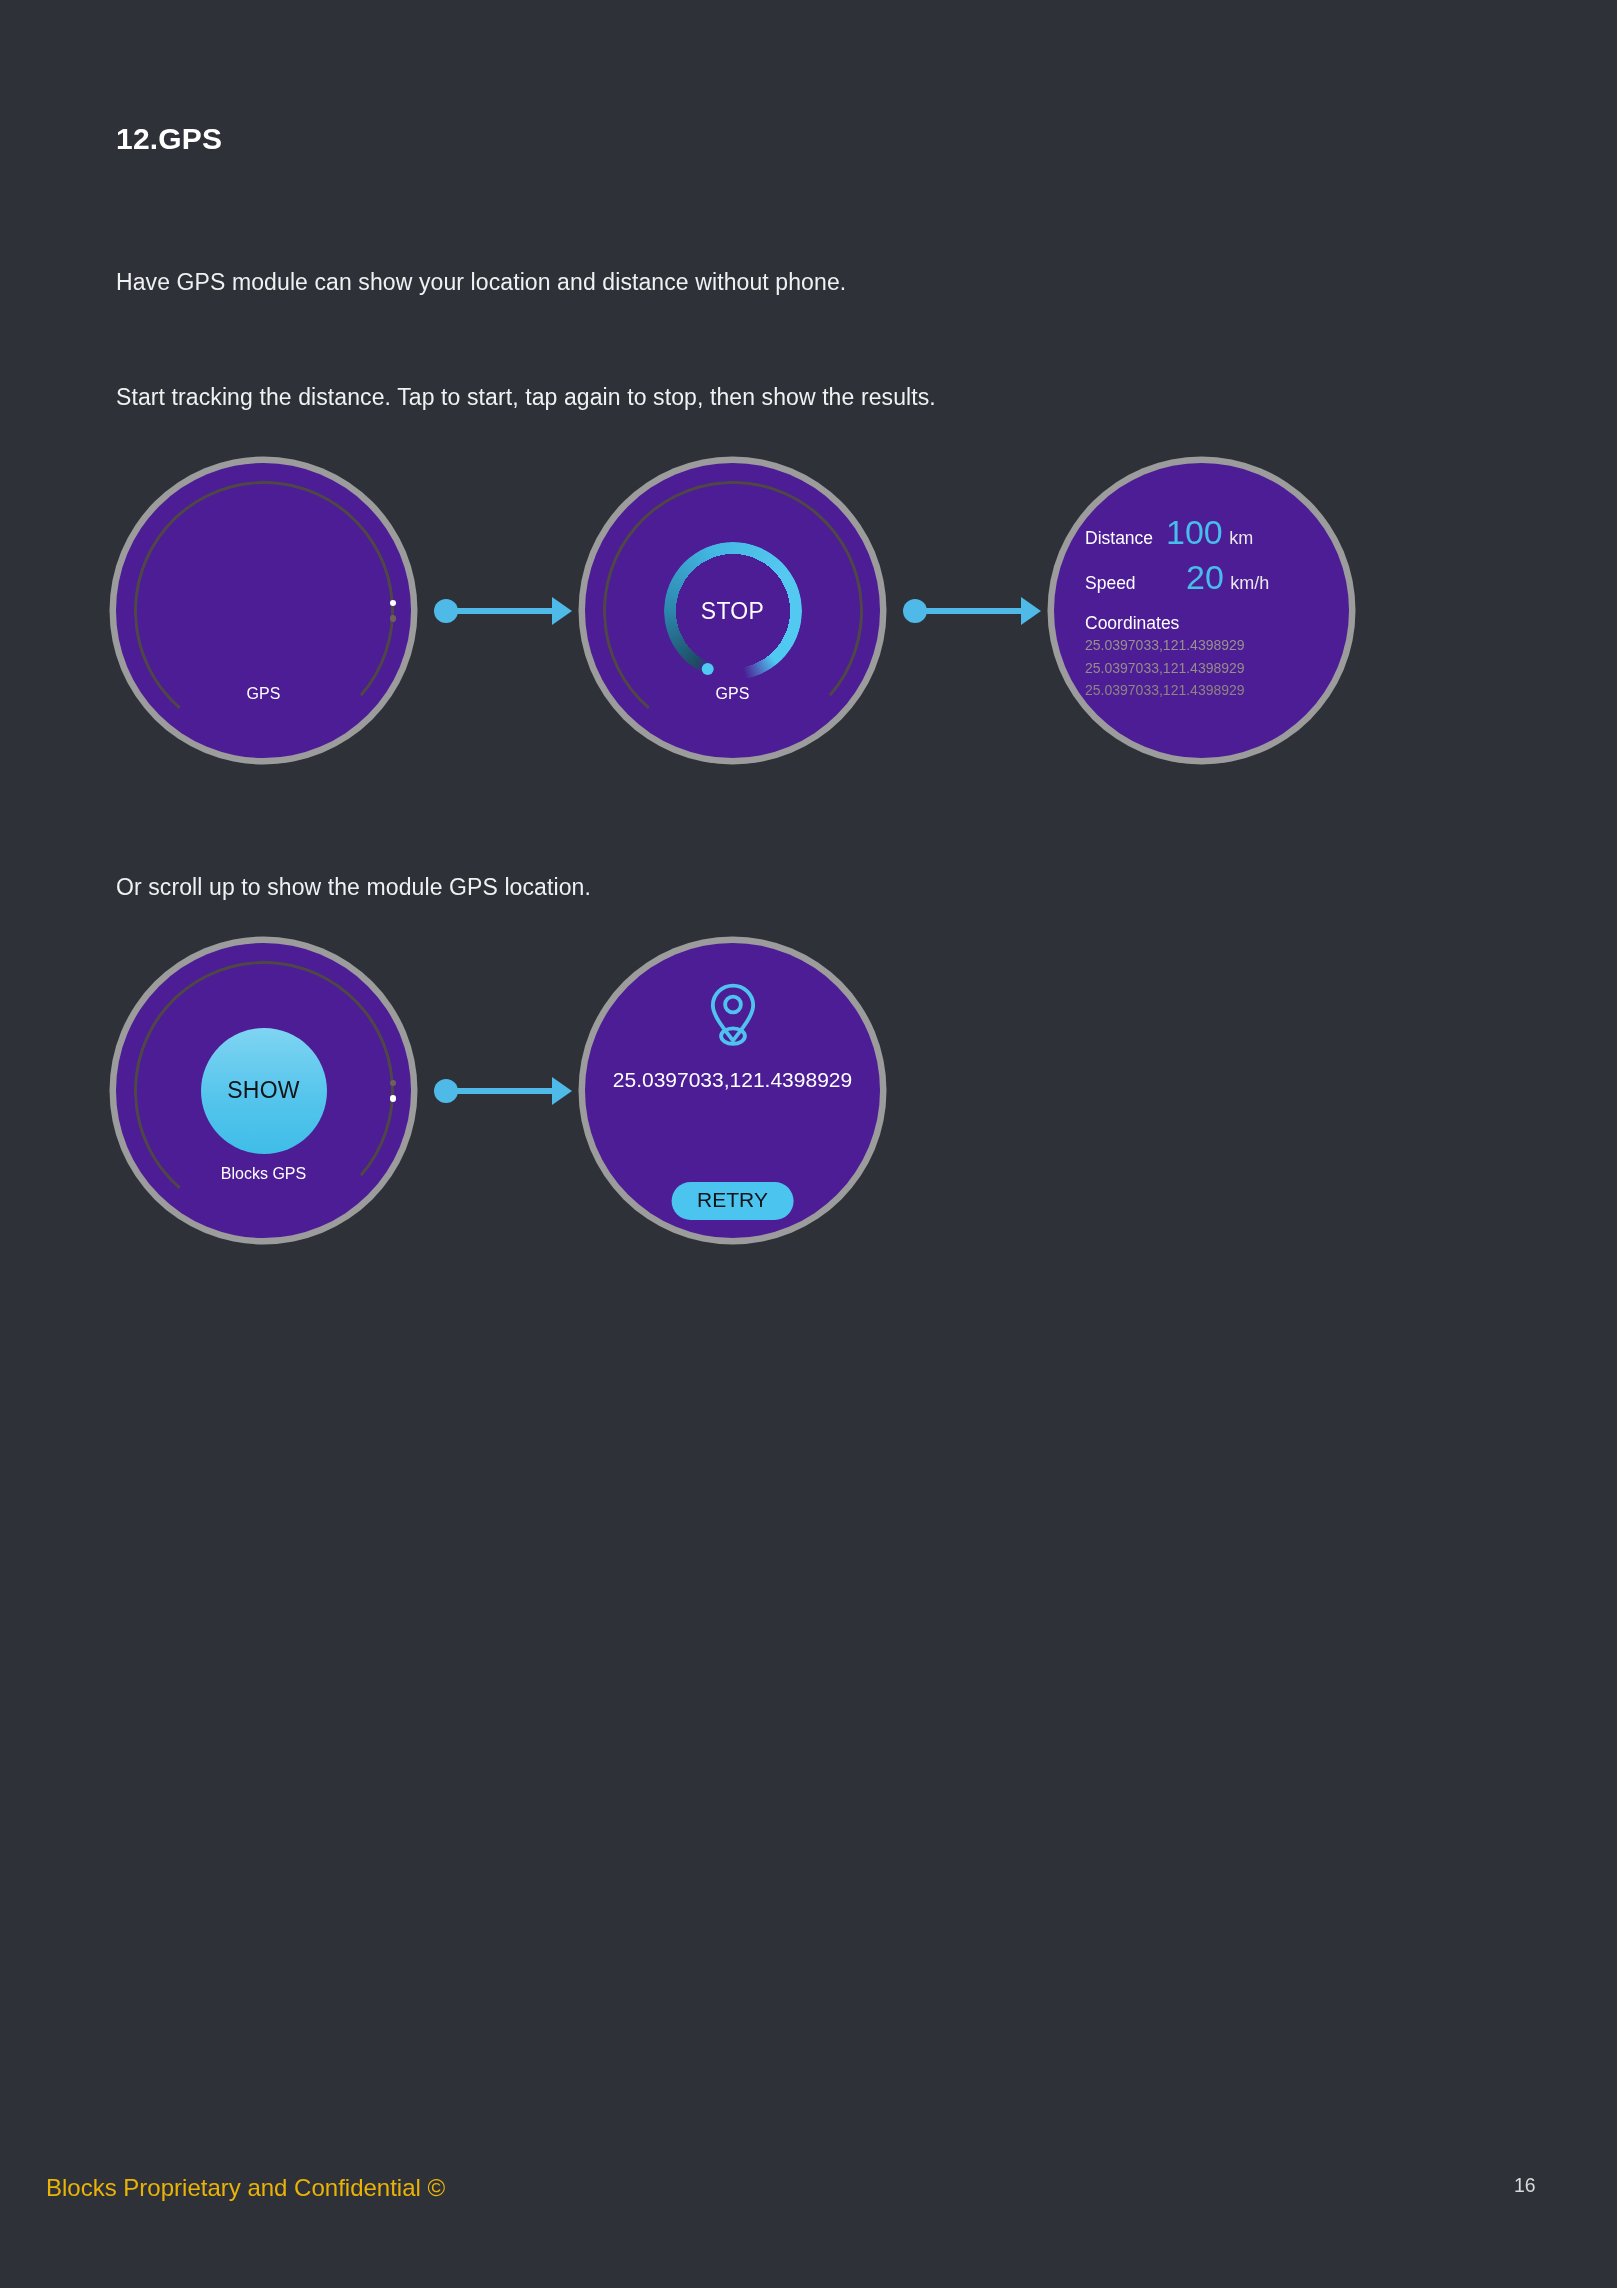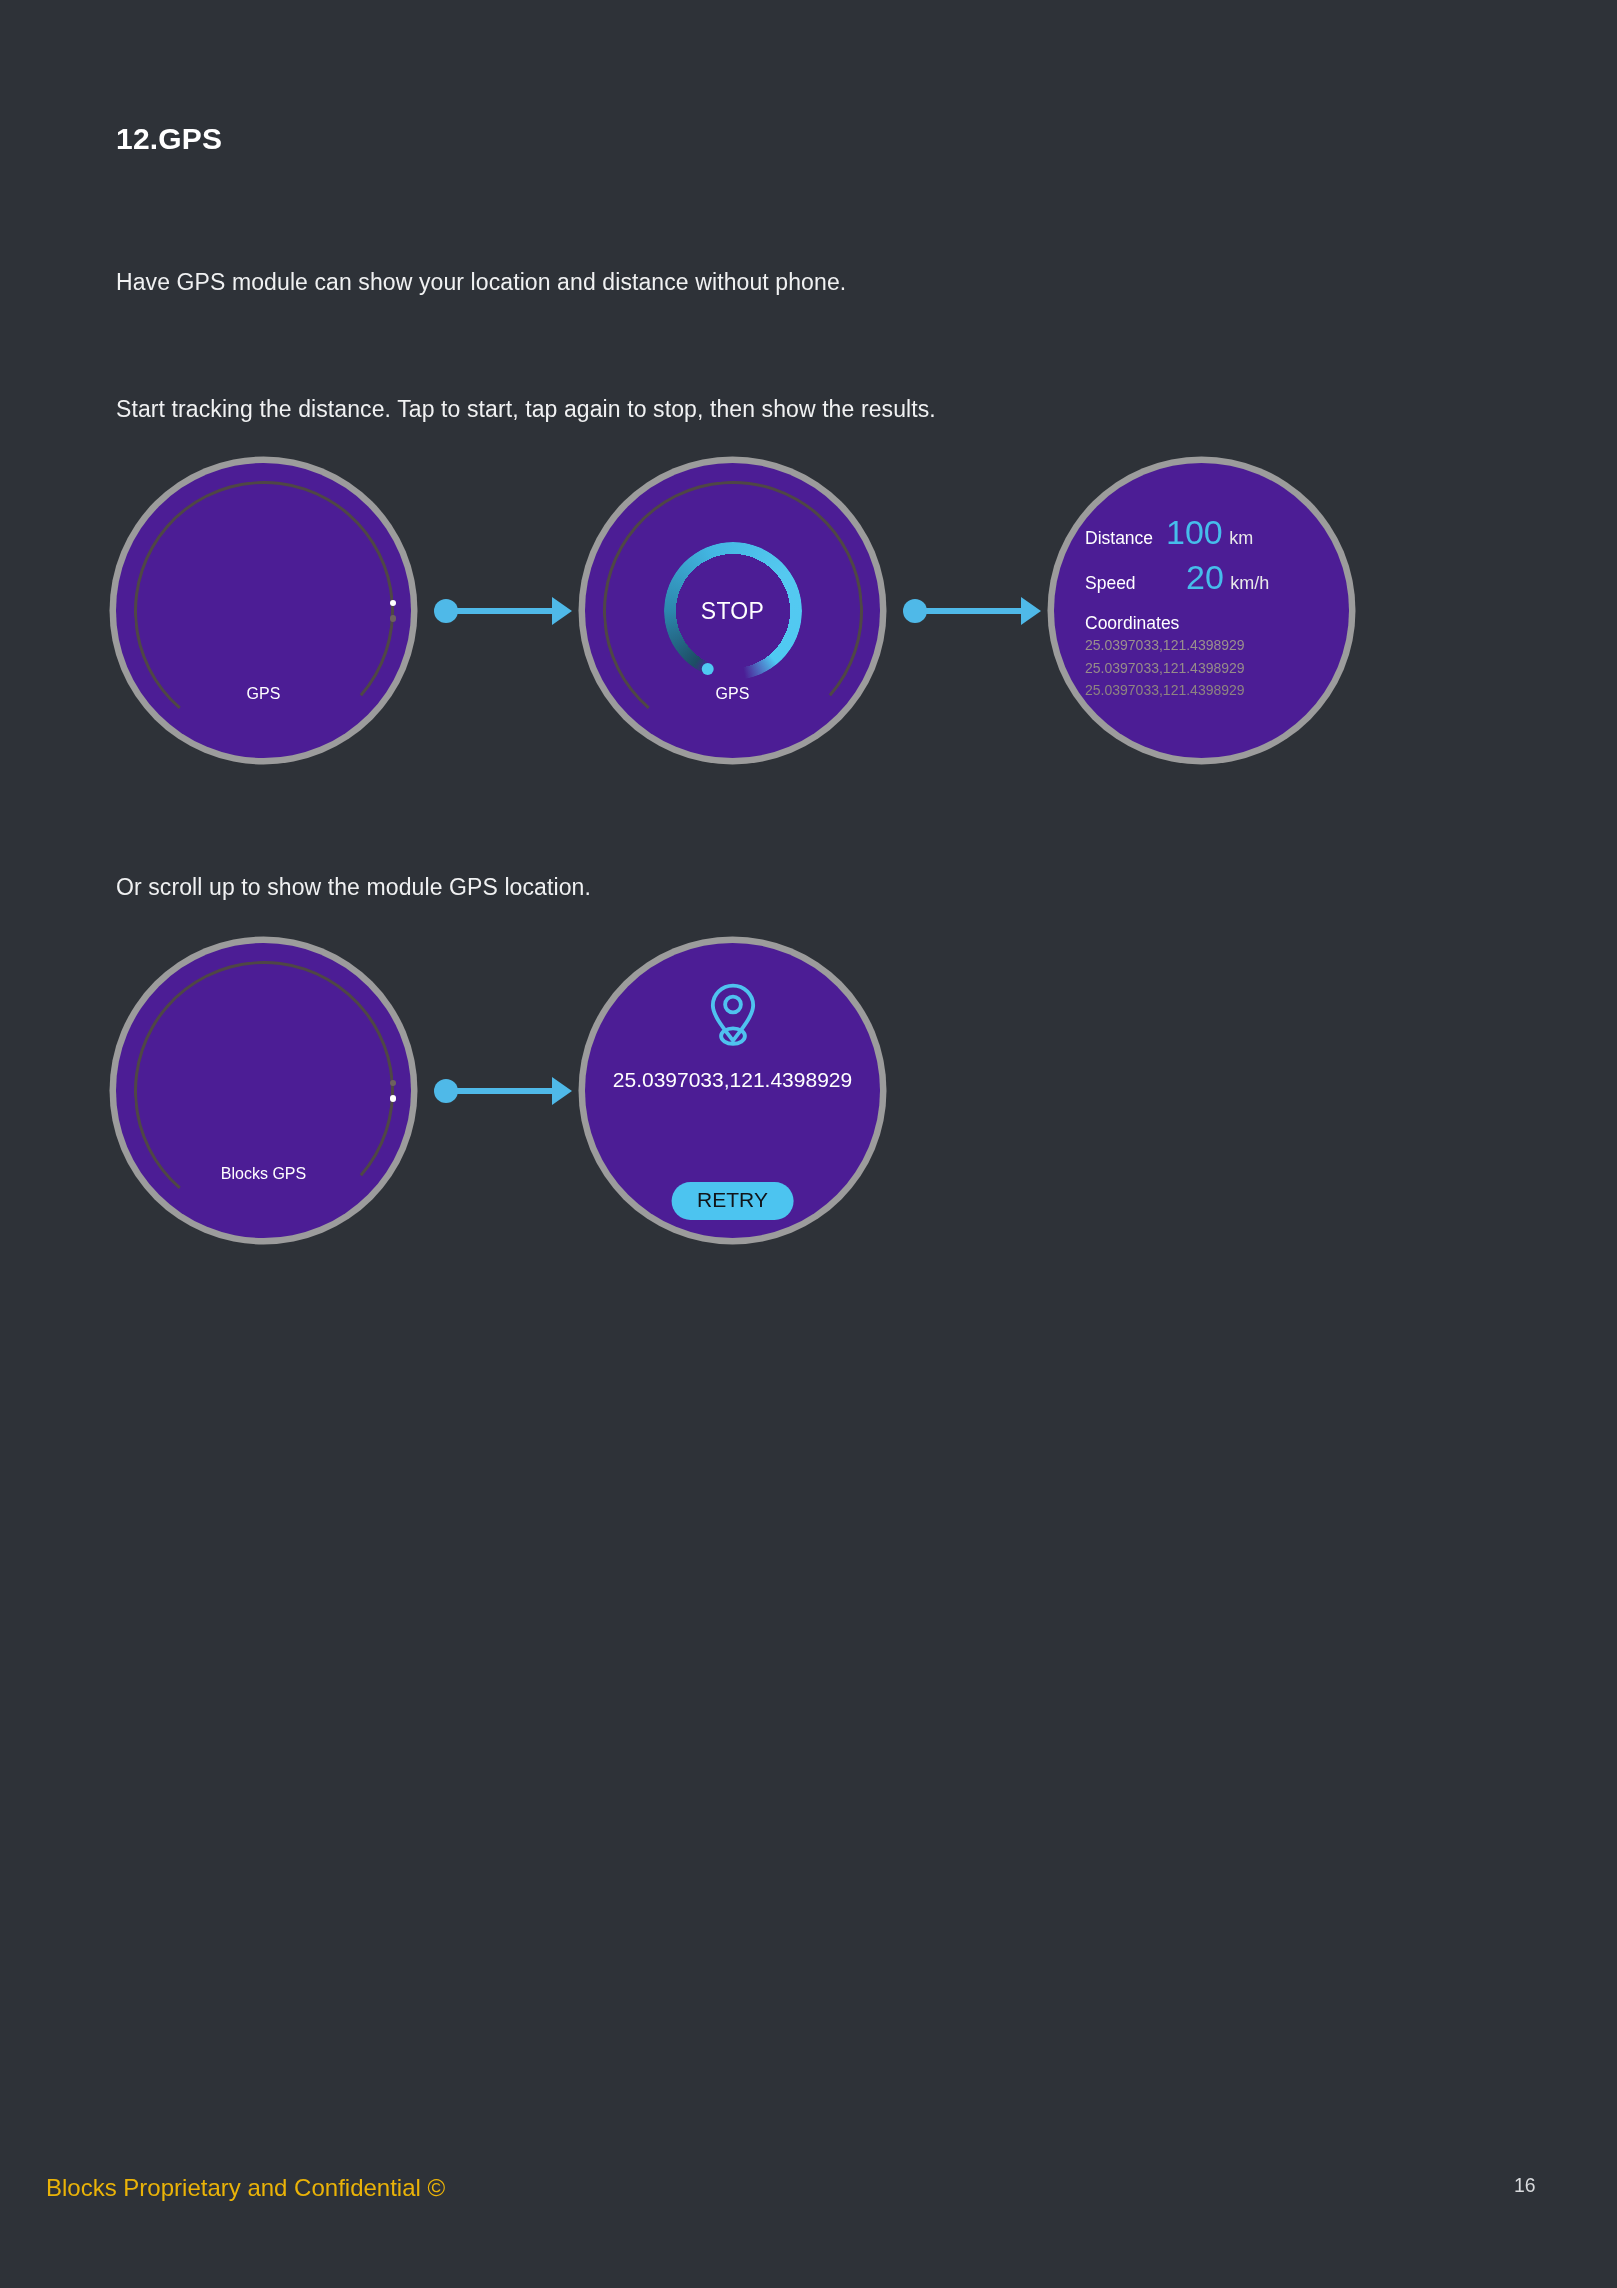--- a/index.html
+++ b/index.html
@@ -26,21 +26,21 @@
     letter-spacing: 0.2px;
   }
   .para {
     position: absolute;
     left: 116px;
     font-size: 23px;
     color: #f0f1f2;
     letter-spacing: 0.1px;
   }
   .para-1 { top: 269px; }
-  .para-2 { top: 396px; }
+  .para-2 { top: 384px; }
   .para-3 { top: 874px; }
 
   
   .footer-note {
     position: absolute;
     left: 46px;
     top: 2174px;
     font-size: 24px;
     color: #eab308;
   }
@@ -337,20 +337,21 @@
       <div class="coord-line c1">25.0397033,121.4398929</div>
       <div class="coord-line c2">25.0397033,121.4398929</div>
       <div class="coord-line c3">25.0397033,121.4398929</div>
     </div>
   </div>
 </div>
 
 <div class="watch" style="left:116px; top:943px;">
   <div class="watch-inner-clip">
     <div class="bezel-arc"></div>
+    <div class="round-btn">SHOW</div>
     <div class="watch-caption">Blocks GPS</div>
     <div class="page-dots">
       <span class="dot"></span>
       <span class="dot active"></span>
     </div>
   </div>
 </div>
 
 <div class="arrow" style="left:434px; top:1077px; width:138px;">
   <span class="knob"></span>

